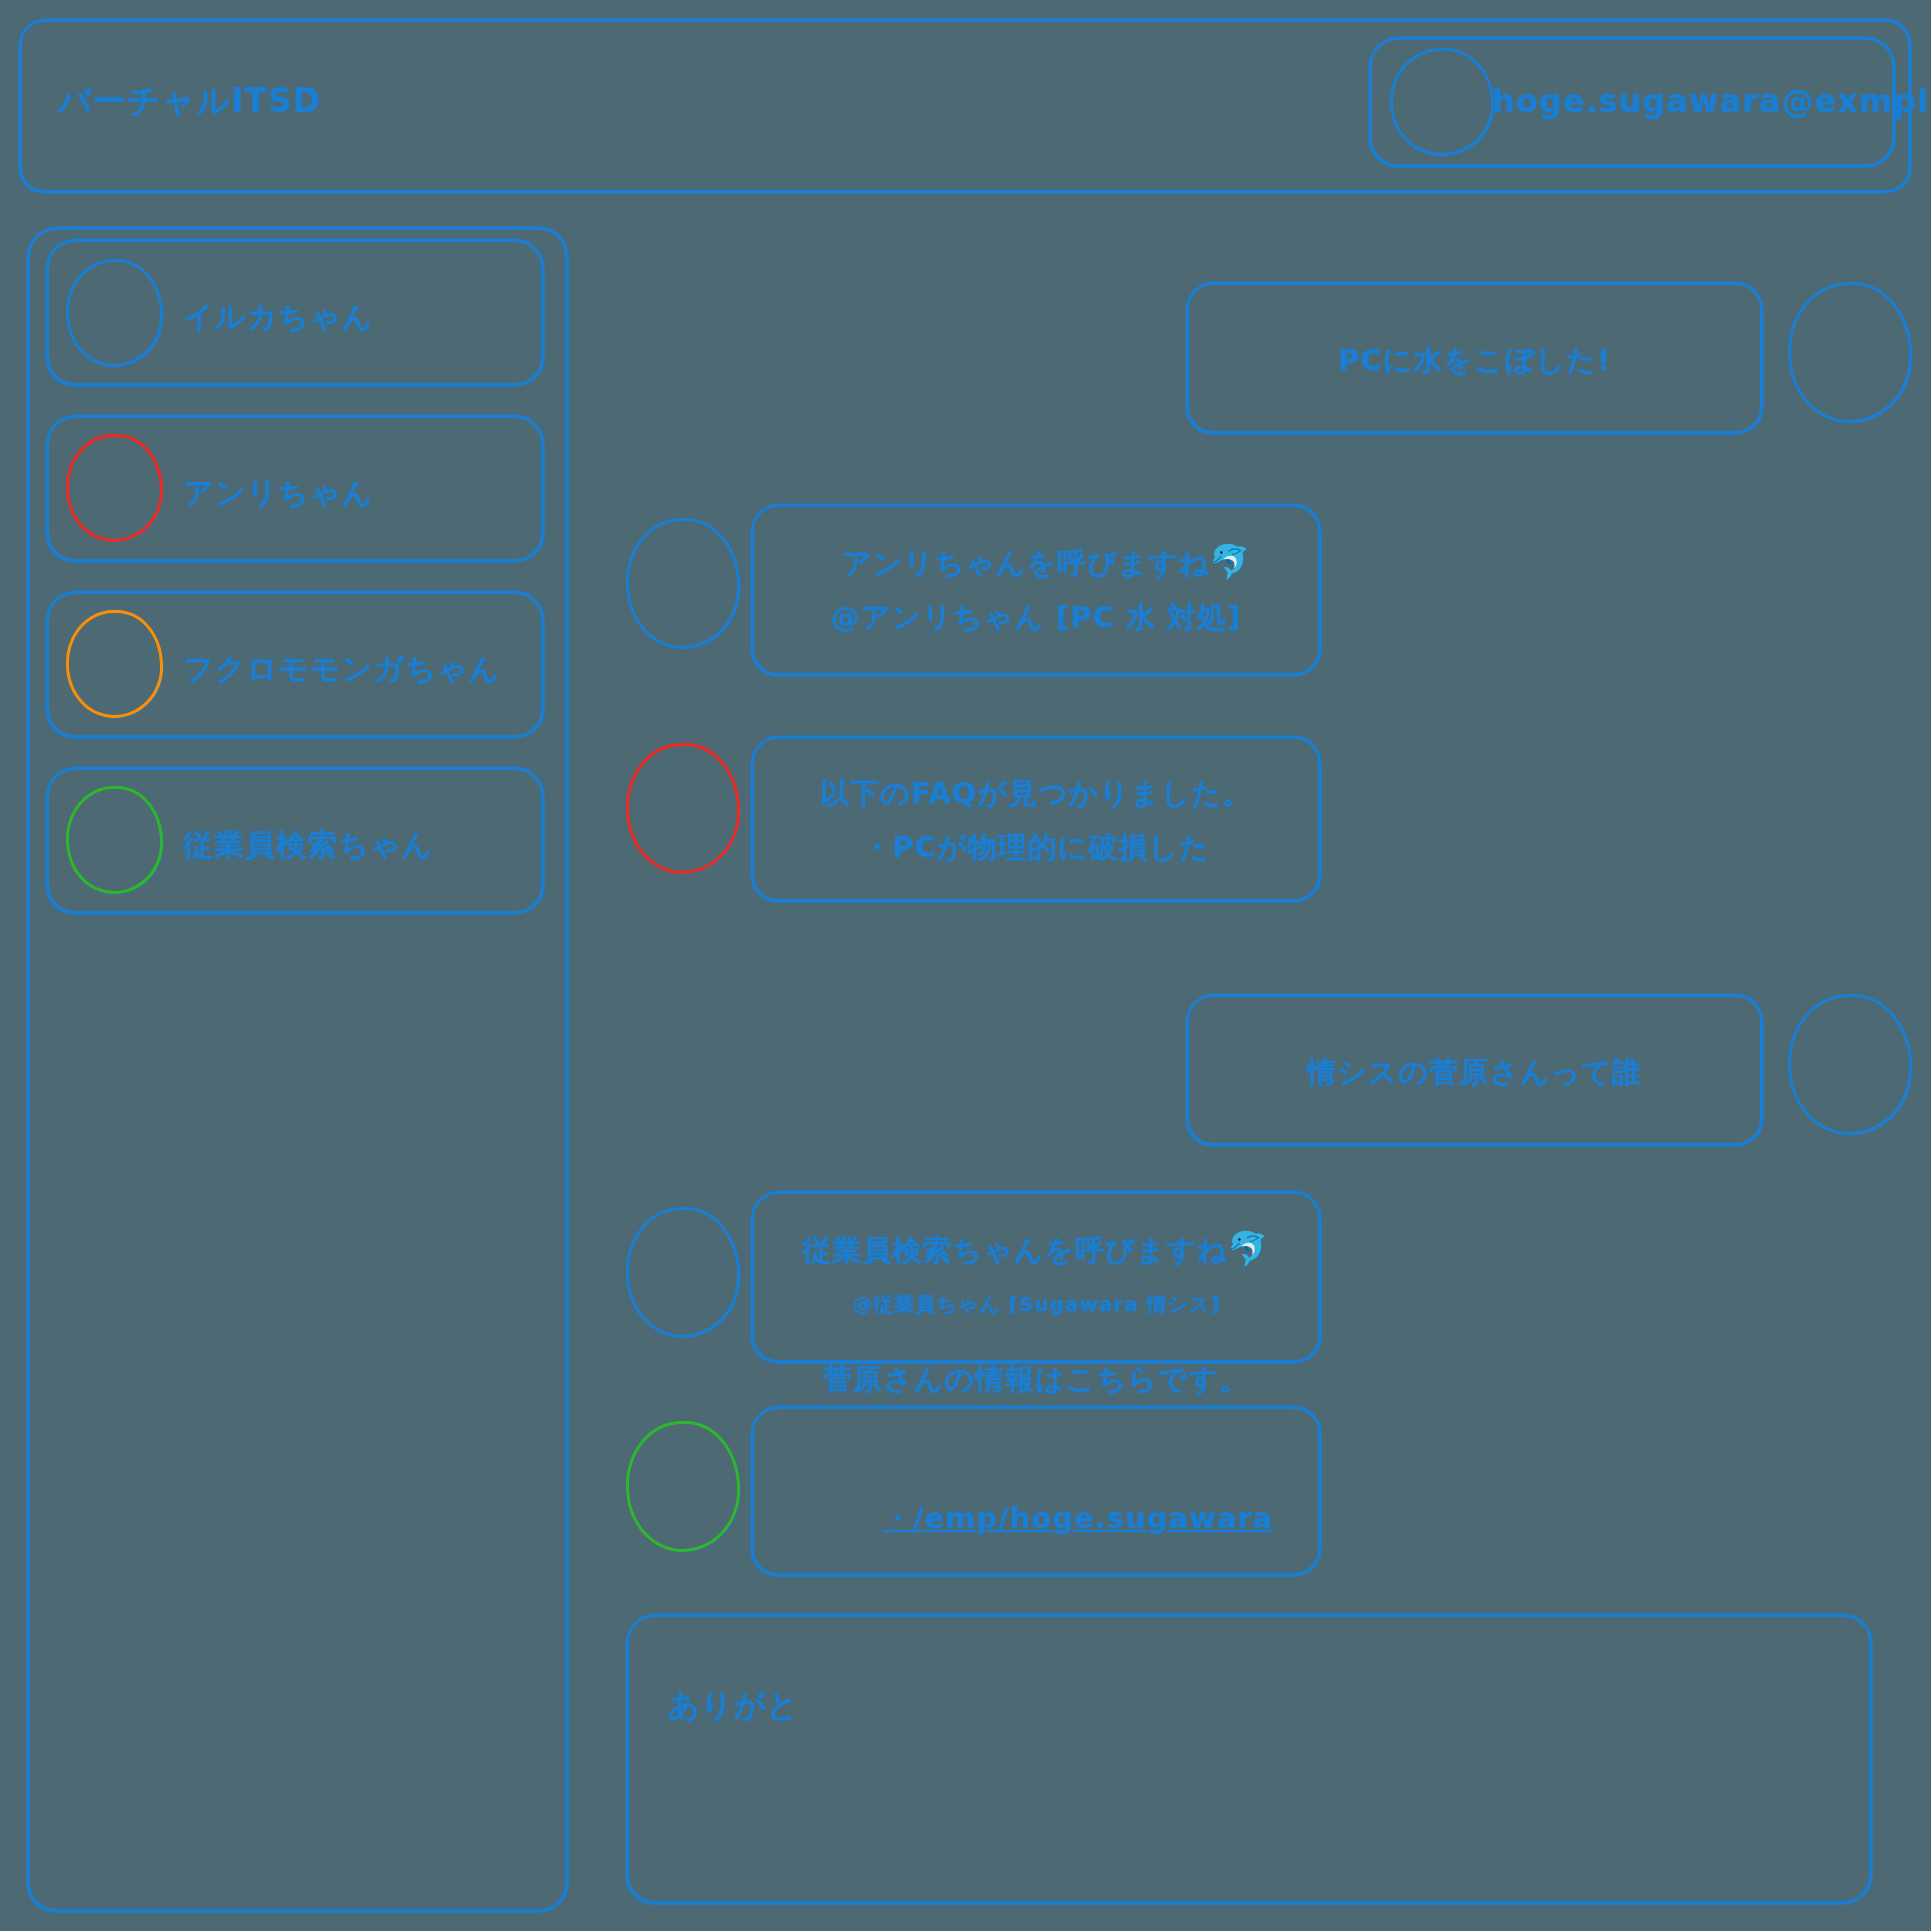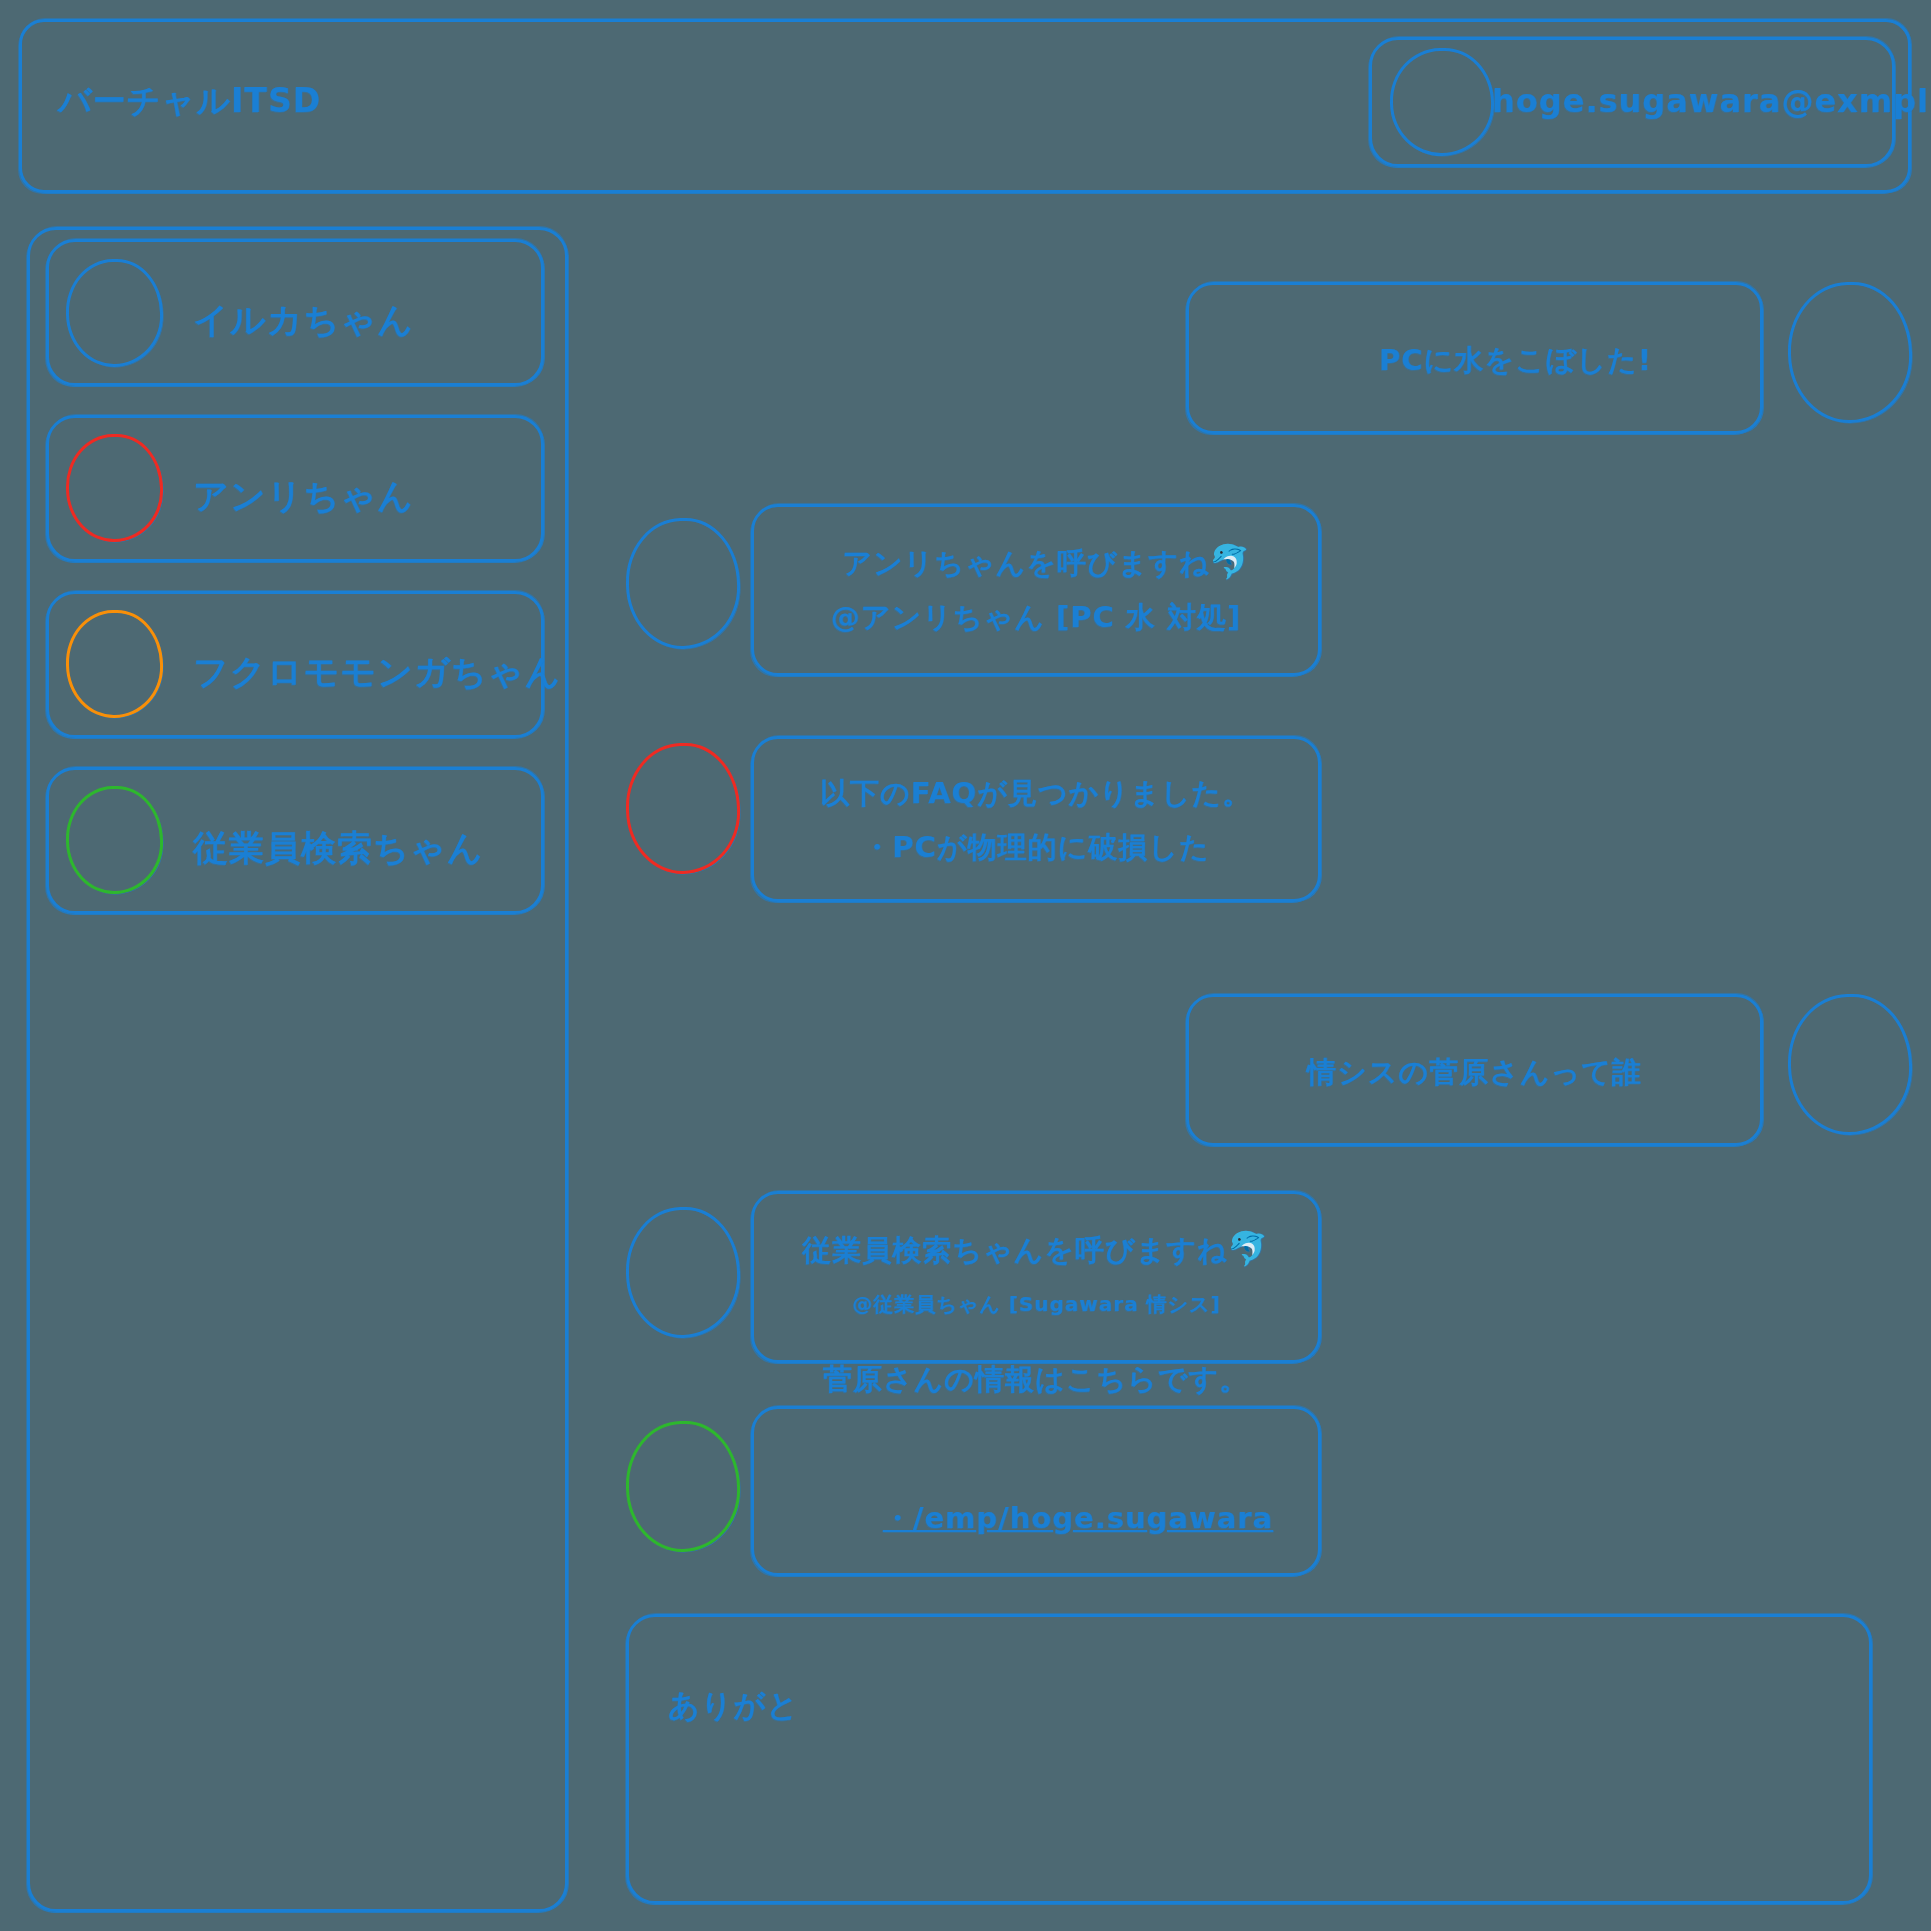--- a/index.html
+++ b/index.html
@@ -73,21 +73,21 @@
   }
   #user-chip { left: 1369px; top: 37px; width: 526px; height: 130px; border-radius: 29px; }
   #user-avatar { left: 1390px; top: 48px; width: 104px; height: 108px; }
   #user-email { left: 1492px; top: 82px; font-size: 32px; }
 
   
   #sidebar { left: 27px; top: 227px; width: 541px; height: 1685px; border-radius: 29px; }
 
   .agent-item { left: 46px; width: 498px; height: 147px; border-radius: 29px; }
   .agent-avatar { left: 66px; width: 97px; height: 108px; }
-  .agent-label { left: 193px; font-size: 35px; }
+  .agent-label { left: 183px; font-size: 30px; }
 
   
   .bubble { border-radius: 27px; }
 
   .bubble-text {
     font-size: 29px;
     line-height: 54px;
     text-align: center;
   }
 
@@ -121,21 +121,21 @@
 
 <div class="sketch agent-item" style="top:591px;"></div>
 <div class="sketch-oval agent-avatar oval-orange" style="top:610px;"></div>
 <div class="hand-text agent-label" style="top:649px;">フクロモモンガちゃん</div>
 
 <div class="sketch agent-item" style="top:767px;"></div>
 <div class="sketch-oval agent-avatar oval-green" style="top:786px;"></div>
 <div class="hand-text agent-label" style="top:825px;">従業員検索ちゃん</div>
 
 <div class="sketch bubble" style="left:1186px; top:282px; width:577px; height:152px;"></div>
-<div class="hand-text bubble-text" style="left:1186px; top:333px; width:577px;padding-left:41px;">PCに水をこぼした!</div>
+<div class="hand-text bubble-text" style="left:1186px; top:333px; width:577px;">PCに水をこぼした!</div>
 <div class="sketch-oval" style="left:1788px; top:282px; width:124px; height:141px;"></div>
 
 <div class="sketch-oval" style="left:626px; top:518px; width:114px; height:131px;"></div>
 <div class="sketch bubble" style="left:751px; top:504px; width:570px; height:172px;"></div>
 <div class="hand-text bubble-text" style="left:751px; top:536px; width:592px;"><span>アンリちゃんを呼びますね</span><span class="dolphin">🐬</span></div>
 <div class="hand-text bubble-text" style="left:751px; top:590px; width:570px;">@アンリちゃん [PC 水 対処]</div>
 
 <div class="sketch-oval oval-red" style="left:626px; top:743px; width:114px; height:131px;"></div>
 <div class="sketch bubble" style="left:751px; top:736px; width:570px; height:166px;"></div>
 <div class="hand-text bubble-text" style="left:751px; top:766px; width:570px;">以下のFAQが見つかりました。</div>

